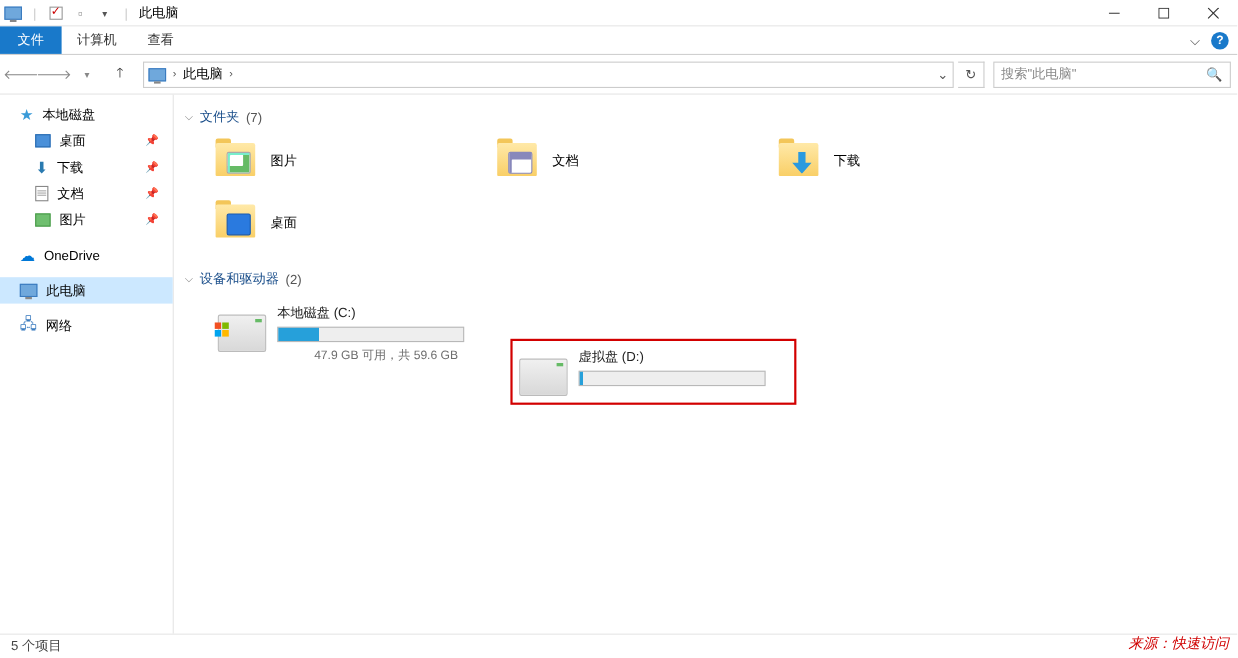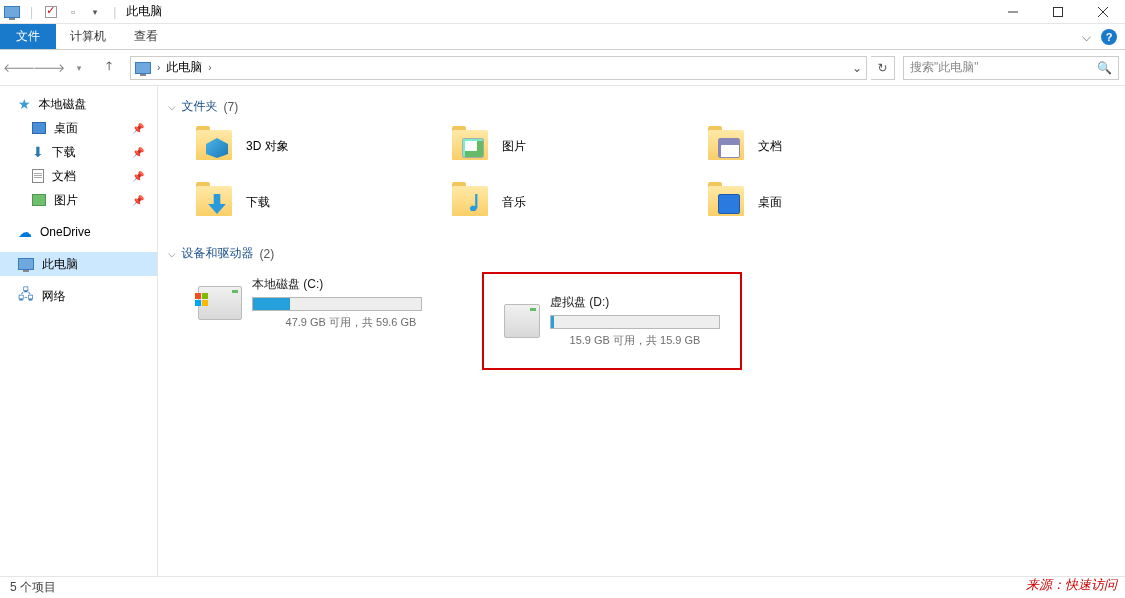--- a/index.html
+++ b/index.html
@@ -48,23 +48,23 @@
 .group-header { display: flex; align-items: center; gap: 6px; color: #1a4e8a; margin: 4px 0 10px 0; }
 .group-header .chev { color: #888; font-size: 10px; }
 
 .folders-grid { display: grid; grid-template-columns: repeat(3, 256px); row-gap: 14px; margin-left: 26px; margin-bottom: 22px; }
 .folder-item { display: flex; align-items: center; gap: 10px; height: 42px; }
 .folder-icon { width: 42px; height: 40px; position: relative; }
 .folder-back { position: absolute; left: 2px; top: 4px; width: 36px; height: 30px; background: linear-gradient(#ffe9a8,#f9cf67); border-radius: 2px 2px 1px 1px; }
 .folder-tab { position: absolute; left: 2px; top: 0; width: 14px; height: 8px; background: #f3c659; border-radius: 2px 2px 0 0; }
 .folder-overlay { position: absolute; left: 12px; top: 12px; width: 22px; height: 20px; border-radius: 2px; }
 
-.drives-grid { display: grid; grid-template-columns: repeat(2, 260px); gap: 28px; margin-left: 26px; }
+.drives-grid { display: grid; grid-template-columns: repeat(2, 260px); gap: 10px; margin-left: 26px; }
 .drive-item { display: flex; gap: 10px; padding: 4px; }
-.drive-item.highlighted { border: 2px solid #d20000; padding: 20px; }
+.drive-item.highlighted { border: 2px solid #d20000; padding: 6px; margin-top: 36px; }
 .drive-icon { width: 44px; height: 34px; background: linear-gradient(#f0f0f0,#d8d8d8); border: 1px solid #bbb; border-radius: 2px; position: relative; margin-top: 10px; }
 .drive-icon::after { content:''; position:absolute; right:3px; top:3px; width:6px; height:3px; background:#6b6; }
 .drive-icon .win-badge { position:absolute; left:-4px; top:6px; width:14px; height:14px; }
 .drive-info { flex: 1; }
 .drive-name { margin-bottom: 4px; color: #222; }
 .drive-bar { height: 14px; border: 1px solid #b8b8b8; background: #eee; margin-bottom: 4px; position: relative; width: 170px; }
 .drive-bar .fill { position: absolute; left: 0; top: 0; bottom: 0; background: #26a0da; }
 .drive-sub { color: #6d6d6d; font-size: 11px; text-align: center; }
 
 
@@ -200,55 +200,39 @@
     <div class="group-header">
       <span class="chev">⌵</span>
       <span>文件夹</span>
       <span style="color:#555">(7)</span>
     </div>
     <div class="folders-grid" id="folders-grid">
         <div class="folder-item">
           <div class="folder-icon">
       <div class="folder-tab"></div>
             <div class="folder-back"></div>
-      <div class="folder-overlay" style="background:linear-gradient(135deg,#4fb4e8,#1a7bb8);clip-path:polygon(50% 0,100% 30%,100% 80%,50% 100%,0 80%,0 30%)"></div>
-    </div>
-    <span>3D 对象</span>
-        </div>
-        <div class="folder-item">
-          <div class="folder-icon">
-      <div class="folder-tab"></div>
-            <div class="folder-back"></div>
       <div class="folder-overlay" style="background:#fff;border:1px solid #aaa;box-shadow:inset 2px 2px 0 #7ec, inset -6px -6px 0 #6b6"></div>
     </div>
     <span>图片</span>
         </div>
         <div class="folder-item">
           <div class="folder-icon">
       <div class="folder-tab"></div>
             <div class="folder-back"></div>
       <div class="folder-overlay" style="background:#fff;border:1px solid #88b;box-shadow:inset 2px 3px 0 #88b, inset 2px 6px 0 #88b"></div>
     </div>
     <span>文档</span>
         </div>
         <div class="folder-item">
           <div class="folder-icon">
       <div class="folder-tab"></div>
             <div class="folder-back"></div>
       <div class="folder-overlay" style="background:#2a9adf;clip-path:polygon(35% 0,65% 0,65% 50%,90% 50%,50% 100%,10% 50%,35% 50%)"></div>
     </div>
     <span>下载</span>
-        </div>
-        <div class="folder-item">
-          <div class="folder-icon">
-      <div class="folder-tab"></div>
-            <div class="folder-back"></div>
-      <div class="folder-overlay" style="background:#2a9adf;clip-path:polygon(60% 0,70% 0,70% 70%,60% 85%,40% 85%,35% 70%,45% 58%,60% 60%)"></div>
-    </div>
-    <span>音乐</span>
         </div>
         <div class="folder-item">
           <div class="folder-icon">
       <div class="folder-tab"></div>
             <div class="folder-back"></div>
       <div class="folder-overlay" style="background:#2a7adf;border:1px solid #1a5aaf"></div>
     </div>
     <span>桌面</span>
         </div>
       </div>
@@ -278,21 +262,20 @@
         </div>
         <div class="drive-item highlighted">
           <div class="drive-icon">
       
     </div>
     <div class="drive-info">
       <div class="drive-name">虚拟盘 (D:)</div>
       <div class="drive-bar">
               <div class="fill" style="width:2%"></div>
             </div>
-      <div class="drive-sub">15.9 GB 可用，共 15.9 GB</div>
     </div>
         </div>
       </div>
   </div>
 </div>
 
 <div class="statusbar">
   <span>5 个项目</span>
 </div>
 <div class="watermark">来源：快速访问</div>

